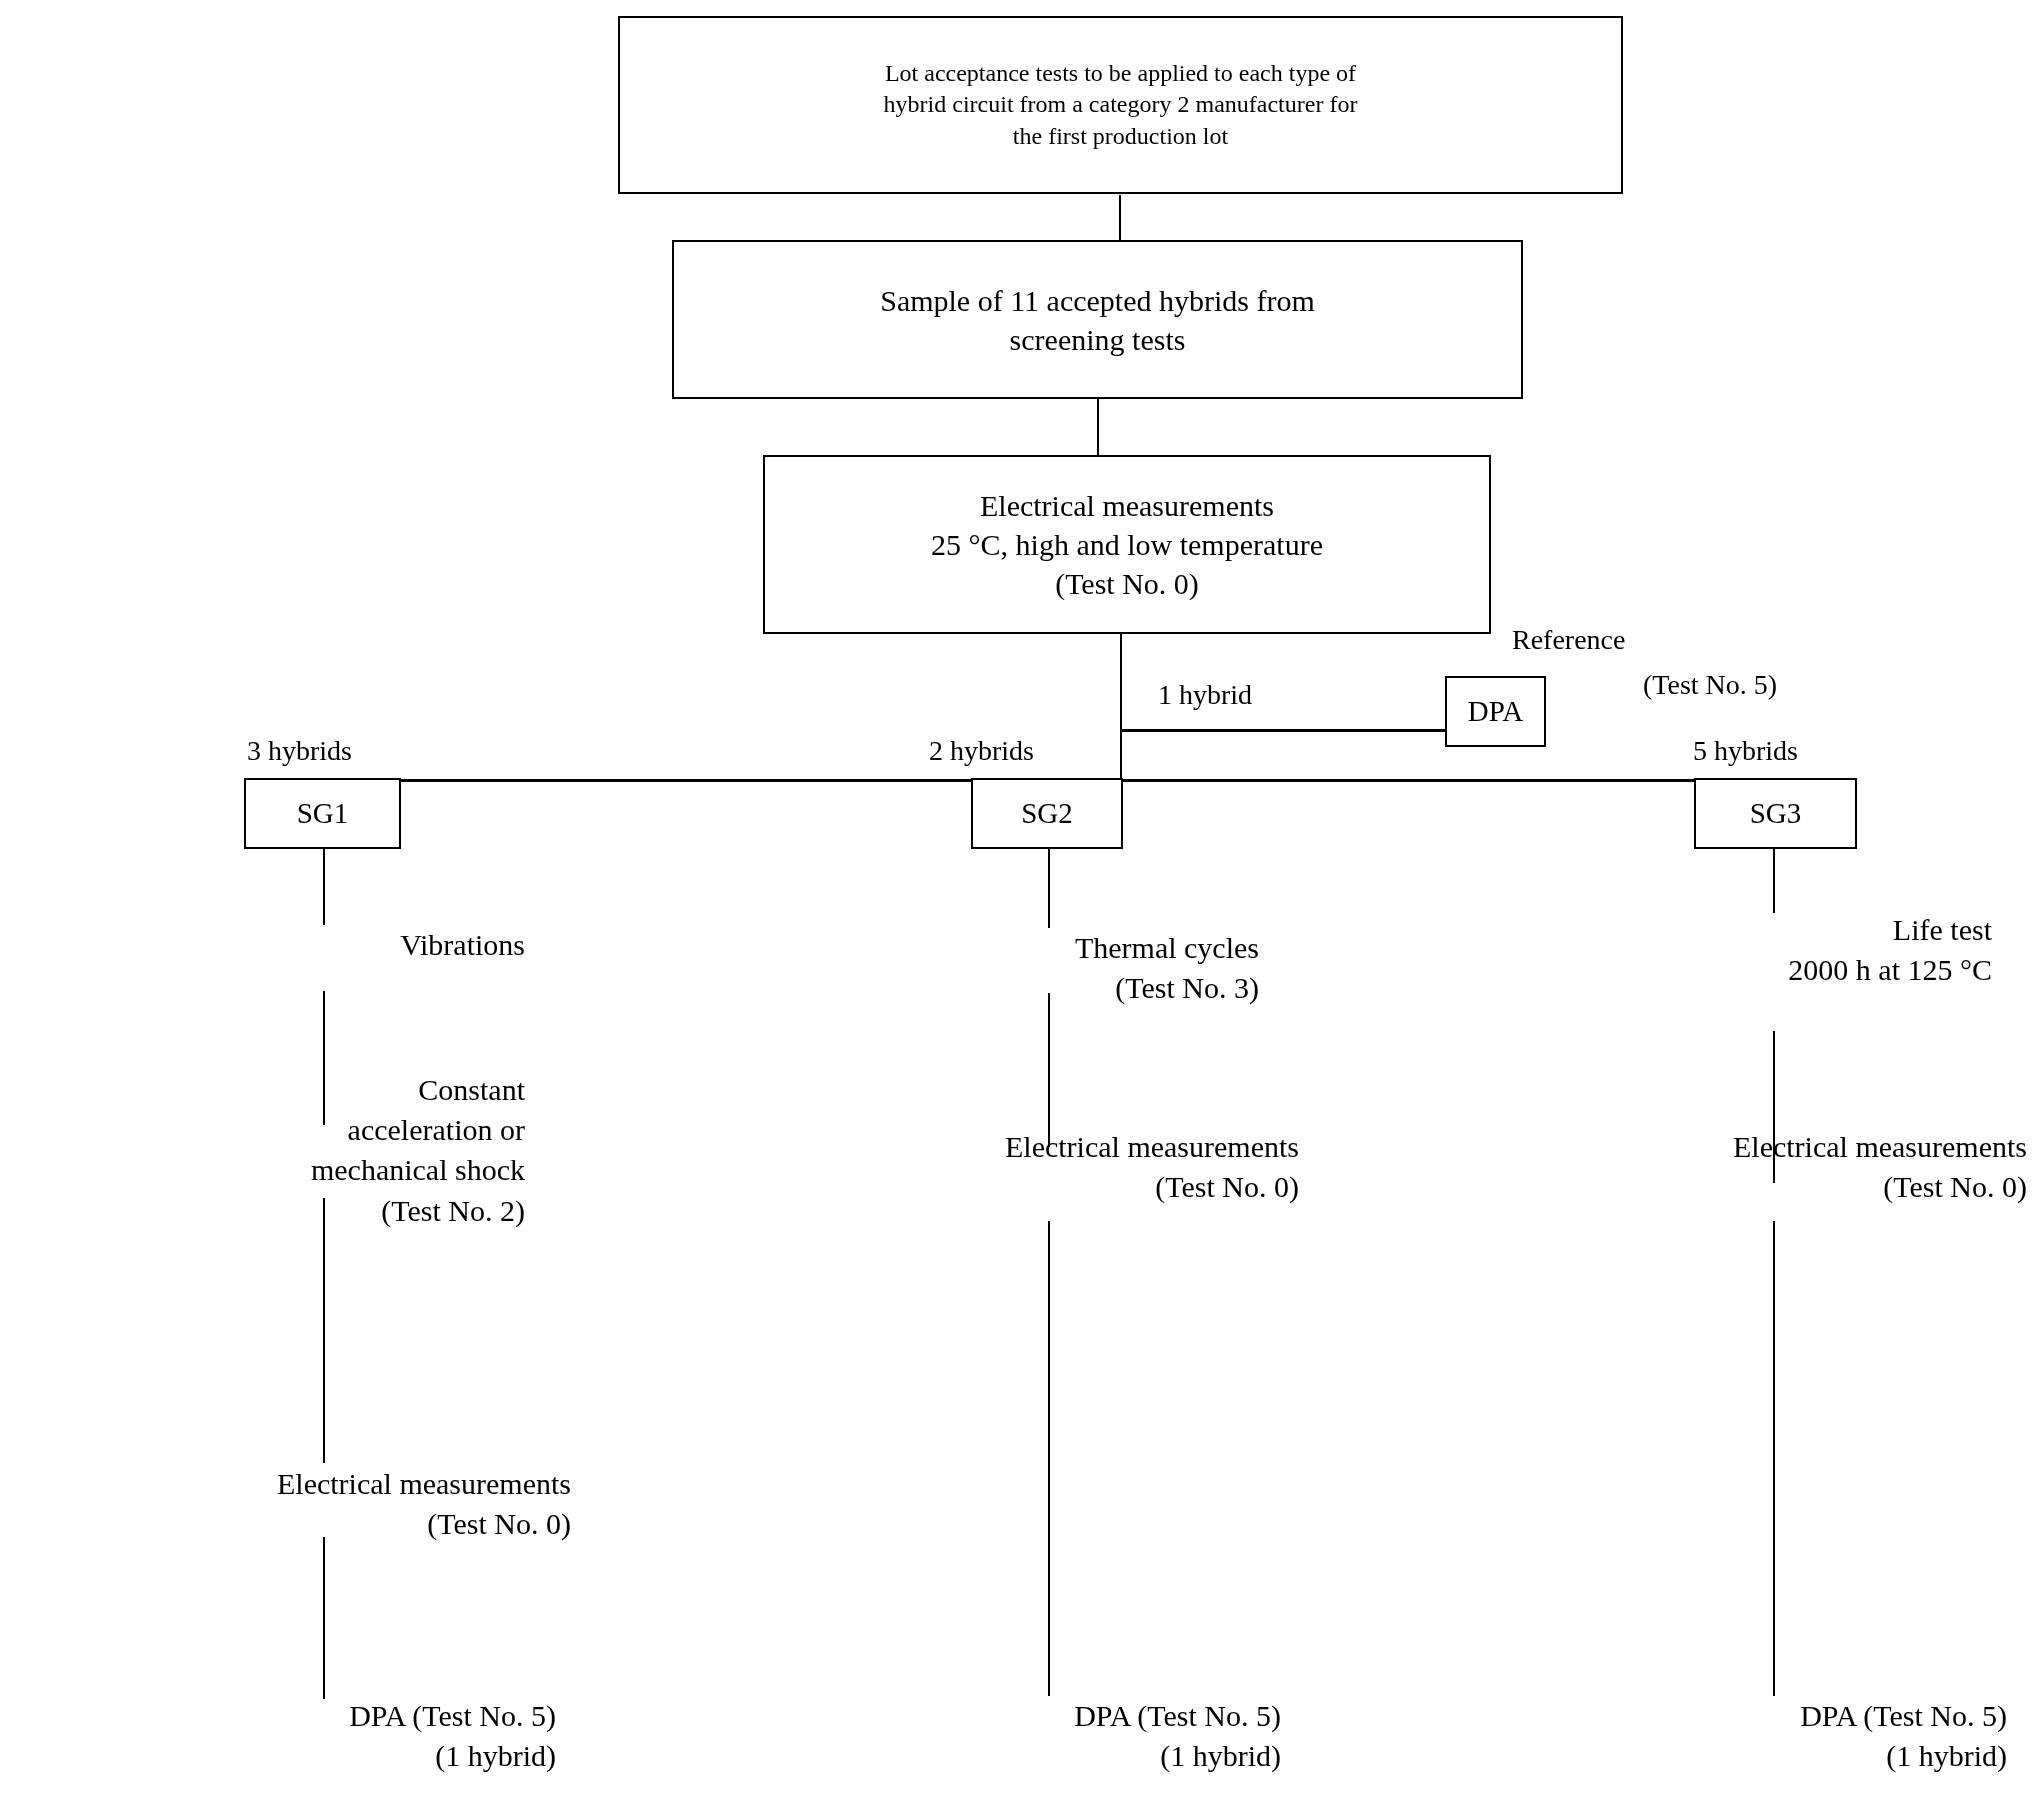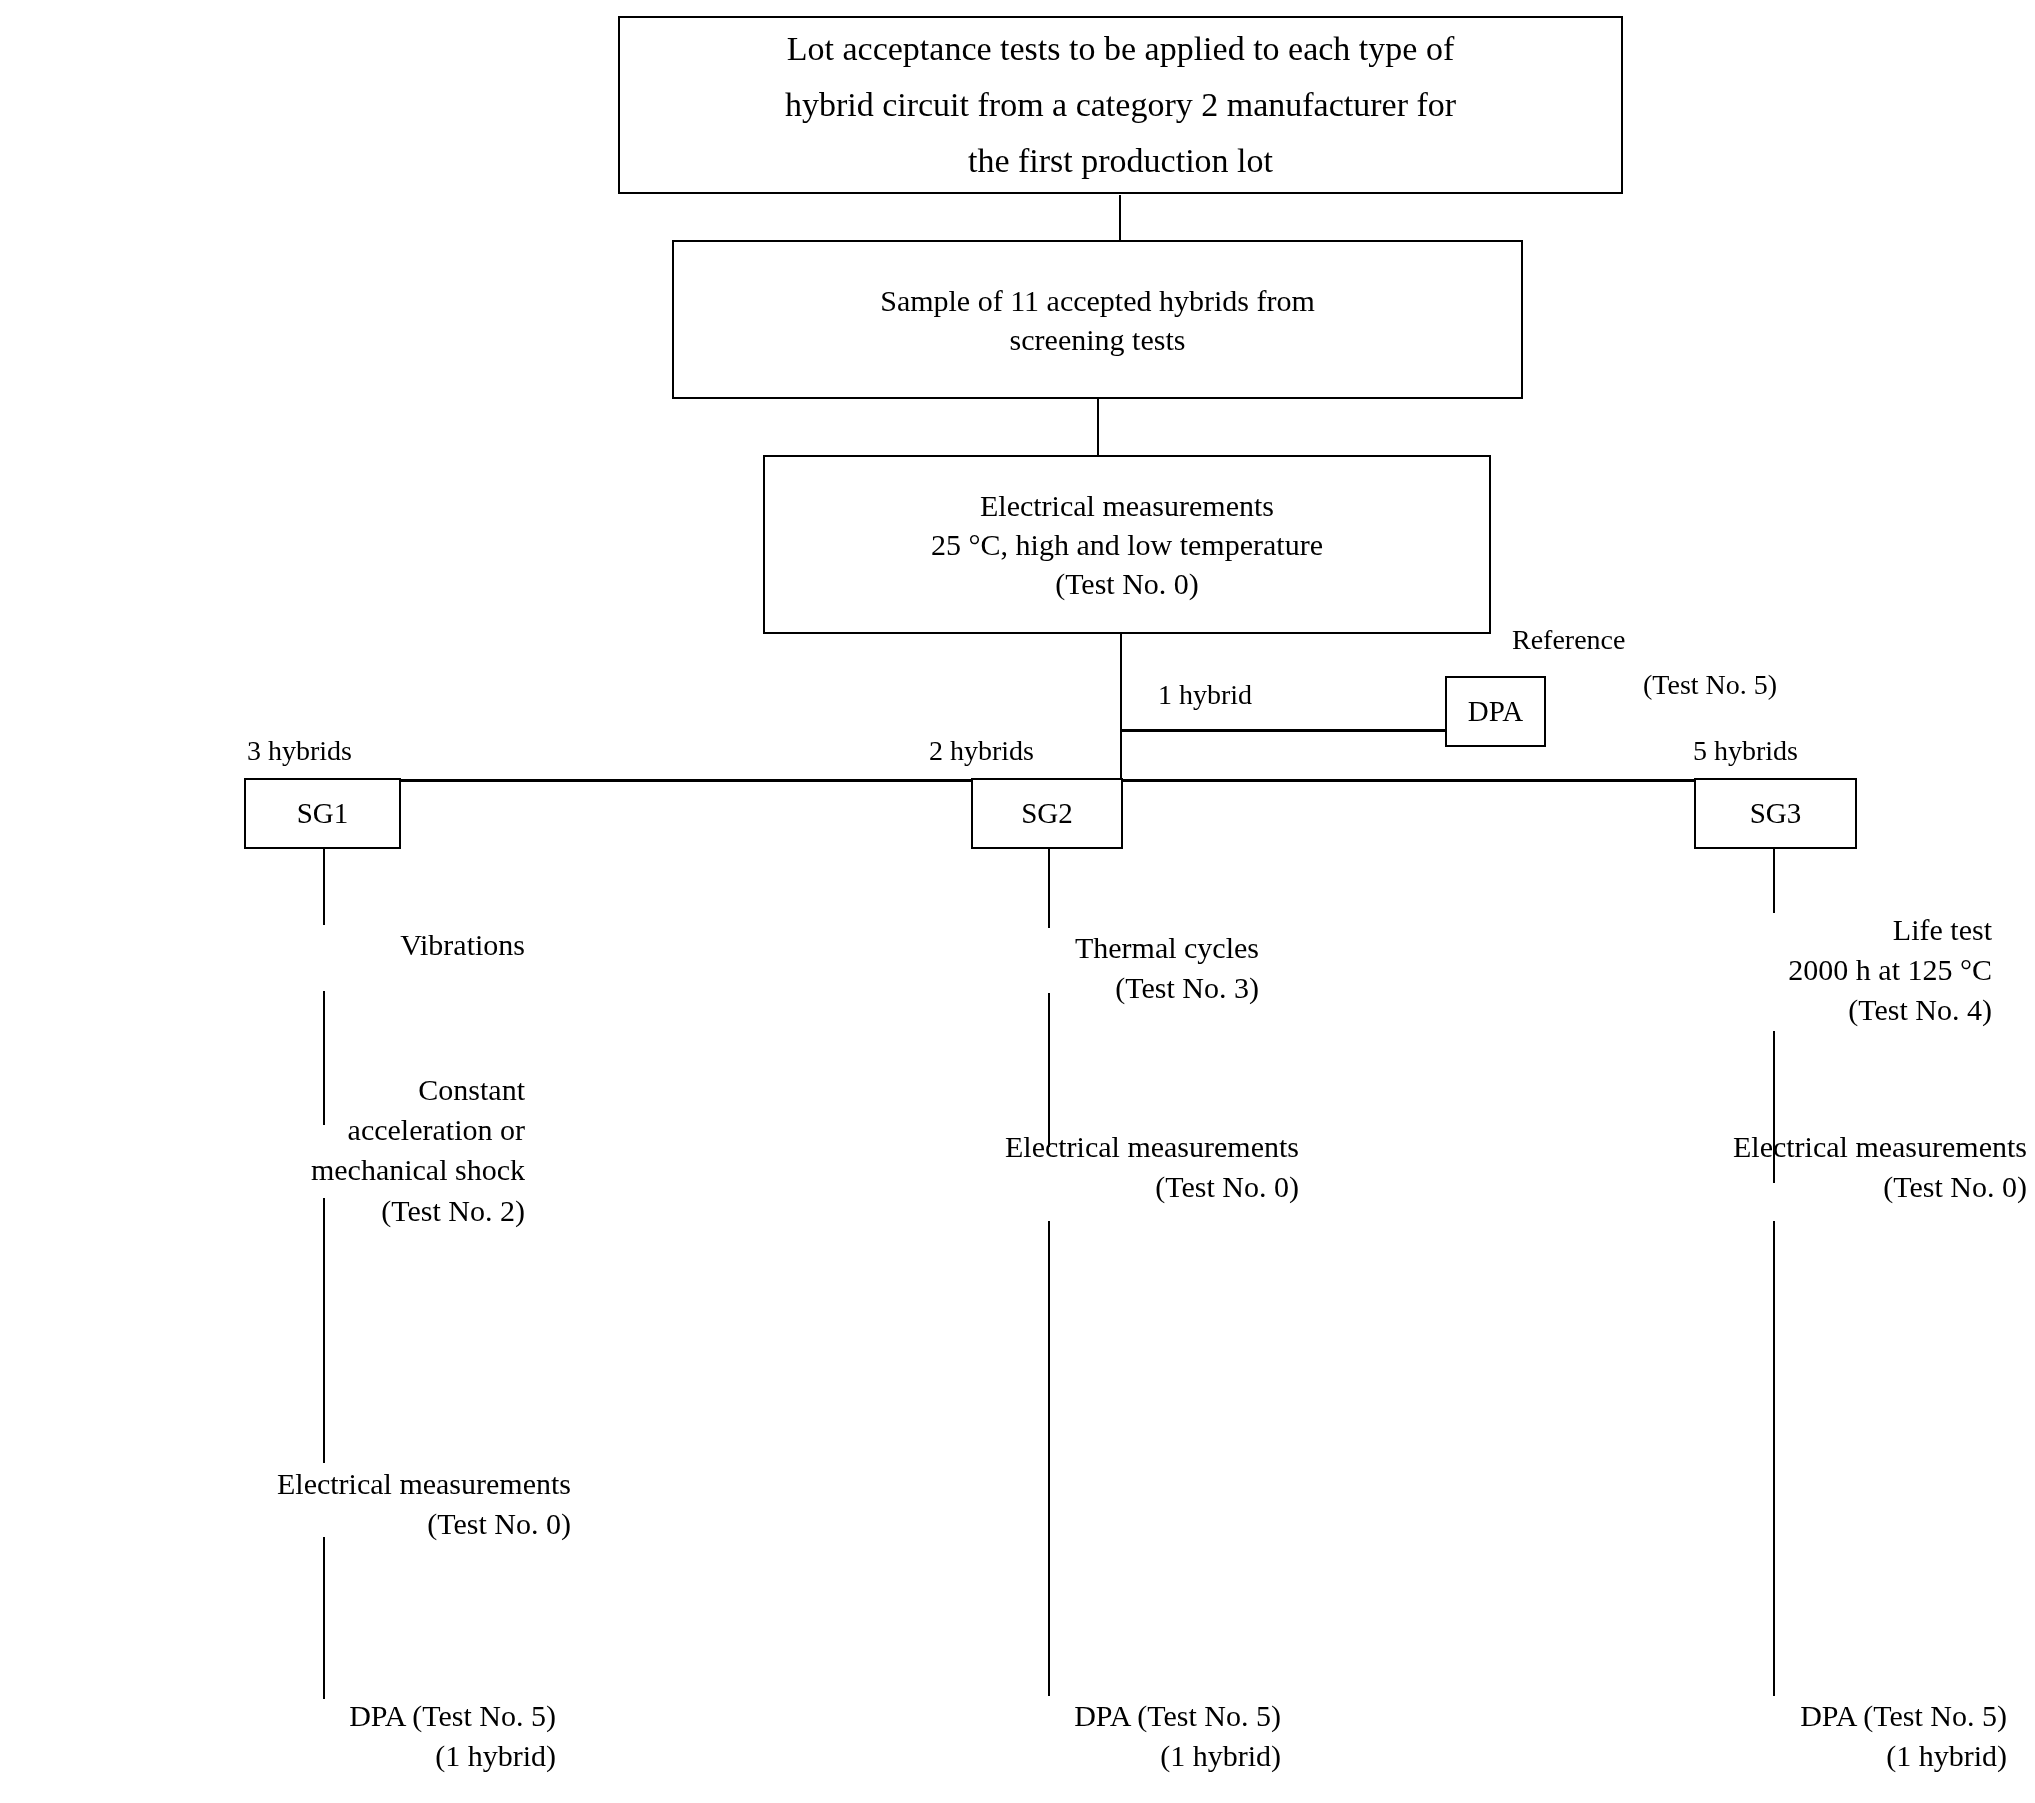--- a/index.html
+++ b/index.html
@@ -32,21 +32,21 @@
     line-height:1.34;
     white-space:nowrap;
     background:transparent;
     z-index:6;
   }
   .free .ln{display:block;}
   .vline{position:absolute;background:#000000;width:2px;z-index:1;}
   .hline{position:absolute;background:#000000;height:2.5px;z-index:1;}
 
   
-  .fs-title{font-size:34px;gap:12px;}
+  .fs-title{font-size:24px;}
   .fs-body{font-size:30px;}
   .fs-sg{font-size:29px;}
   .fs-small{font-size:28px;}
 </style>
 </head>
 <body>
 
 <div id="stage">
 
   <div class="vline" style="left:1119px;top:195px;height:47px;"></div>
@@ -156,21 +156,20 @@
   <div class="free fs-small" style="left:1693px;top:732px;">
     <span class="ln">5 hybrids</span>
   </div>
   <div class="box fs-sg" style="left:1694px;top:778px;width:163px;height:71px;">
     <span class="ln">SG3</span>
   </div>
 
   <div class="free fs-body" style="left:1557px;top:910px;width:435px;">
     <span class="ln">Life test</span>
     <span class="ln">2000 h at 125 °C</span>
-    <span class="ln">(Test No. 4)</span>
   </div>
 
   <div class="free fs-body" style="left:1527px;top:1127px;width:500px;">
     <span class="ln">Electrical measurements</span>
     <span class="ln">(Test No. 0)</span>
   </div>
 
   <div class="free fs-body" style="left:1542px;top:1696px;width:465px;">
     <span class="ln">DPA (Test No. 5)</span>
     <span class="ln">(1 hybrid)</span>

